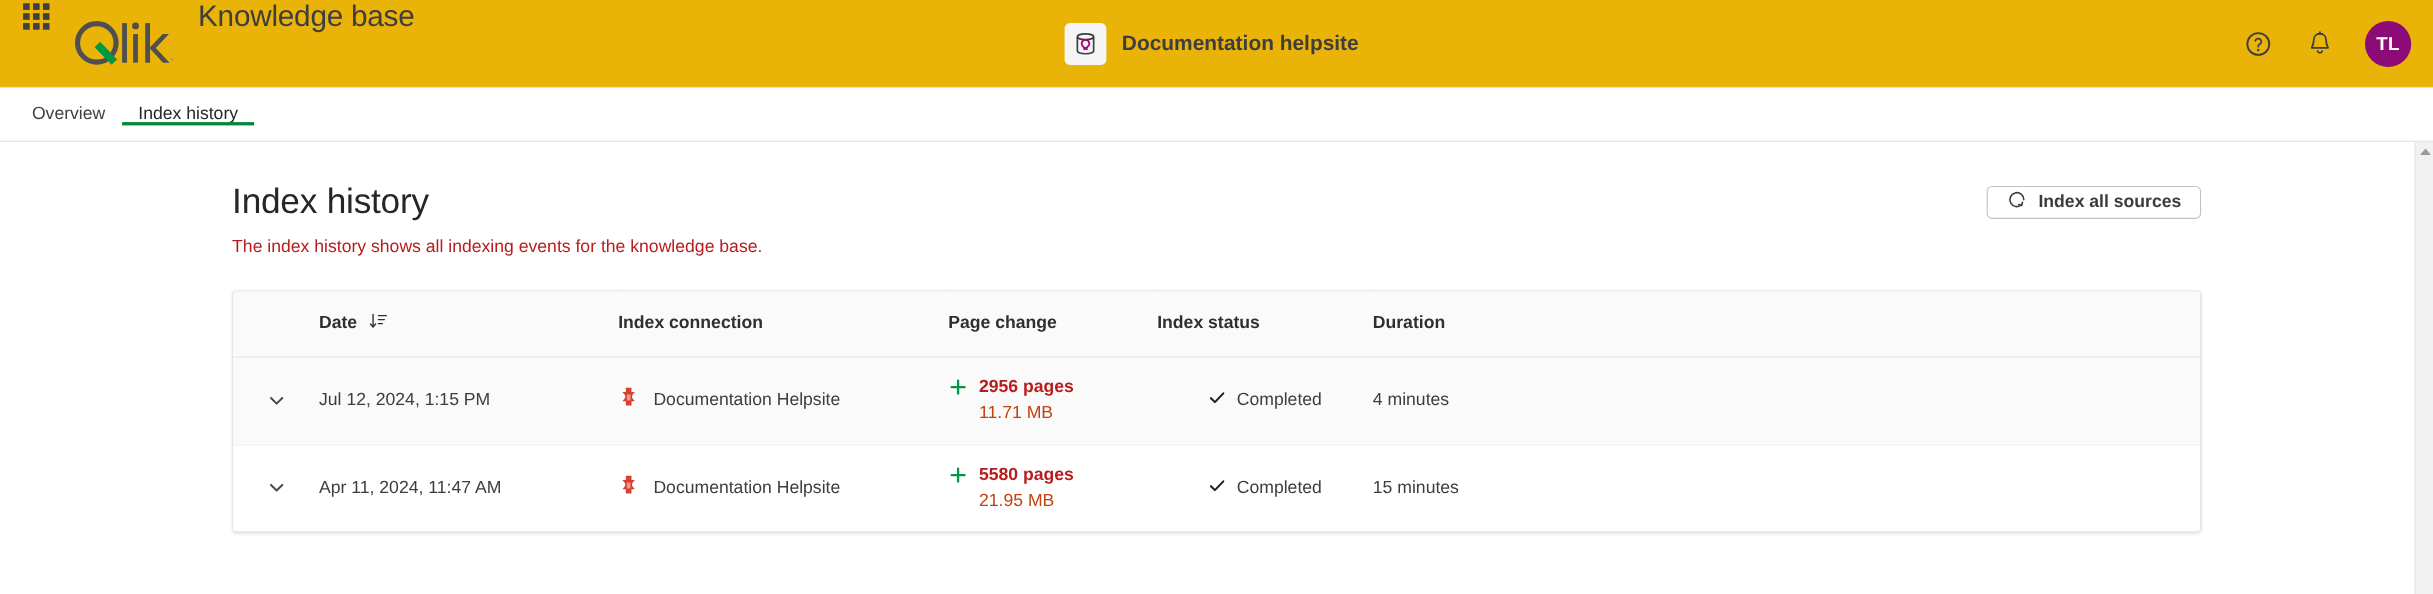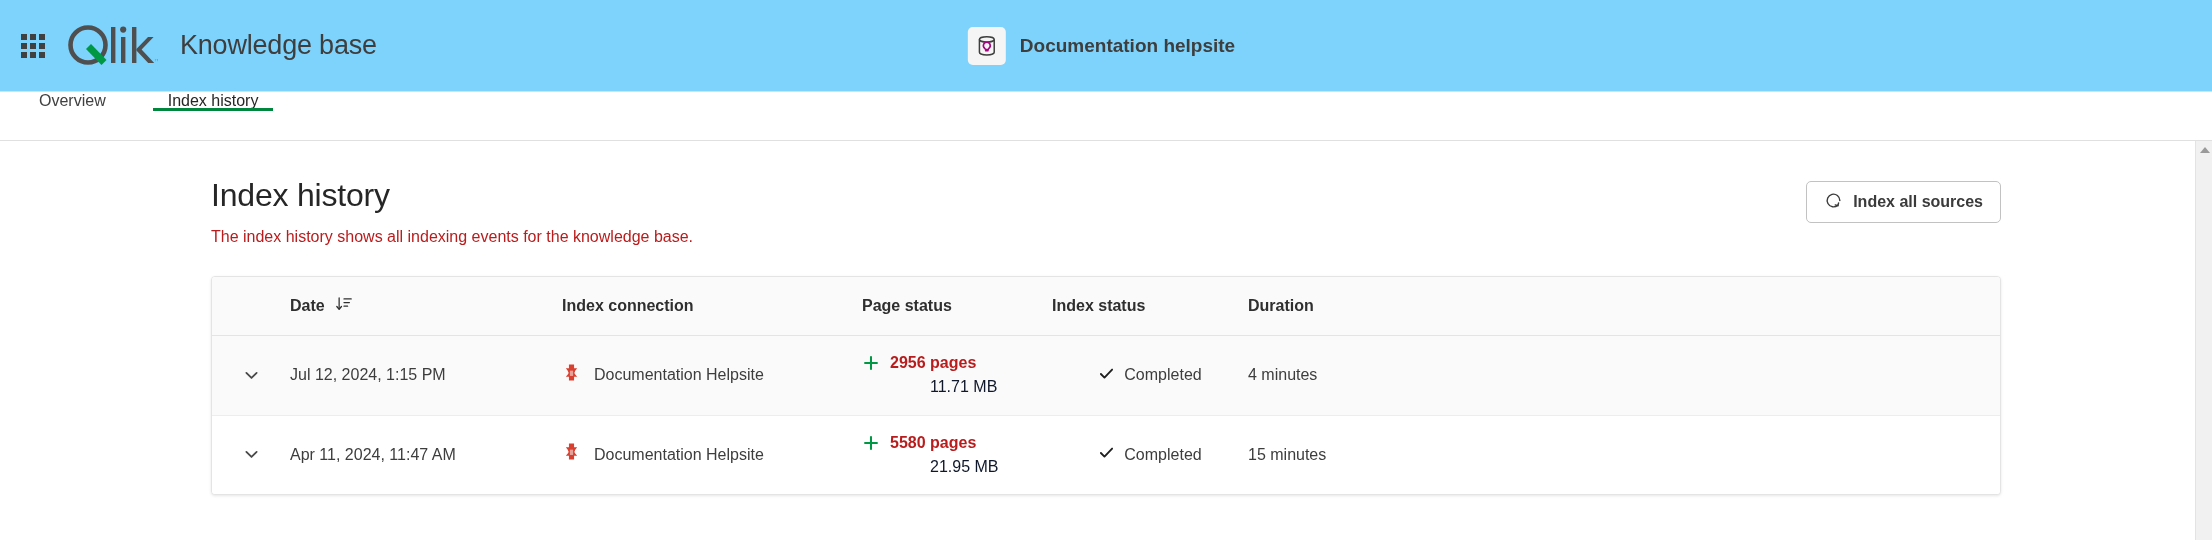--- a/index.html
+++ b/index.html
@@ -13,25 +13,24 @@
   body {
     font-family: "Liberation Sans", sans-serif;
     background: #ffffff;
     color: #404040;
     -webkit-font-smoothing: antialiased;
   }
 
   
   .topbar {
     position: relative;
-    height: 92px;
+    height: 80px;
     border-bottom: 1px solid #e0e0e0;
     display: flex;
-    align-items: center;
-    background: #7dd3fc;
+    background: #eab308;
   }
 
   .launcher {
     width: 30px;
     height: 30px;
     margin-left: 18px;
     margin-right: 16px;
     display: grid;
     grid-template-columns: repeat(3, 6px);
     grid-template-rows: repeat(3, 6px);
@@ -123,24 +122,23 @@
     justify-content: center;
     cursor: pointer;
     letter-spacing: 0.4px;
   }
 
   
   .tabbar {
     height: 49px;
     border-bottom: 1px solid #e0e0e0;
     display: flex;
-    align-items: flex-start;
-    padding-left: 24px;
+    align-items: center;
+    padding-left: 14px;
     background: #ffffff;
-    gap: 32px;
   }
   .tab {
     position: relative;
     display: flex;
     align-items: center;
     padding: 0 15px;
     font-size: 16px;
     color: #404040;
     cursor: pointer;
     white-space: nowrap;
@@ -187,21 +185,21 @@
   .page-sub {
     margin-top: 14px;
     font-size: 16px;
     color: #b91c1c;
   }
 
   .btn-index {
     display: inline-flex;
     align-items: center;
     gap: 10px;
-    height: 42px;
+    height: 30px;
     padding: 0 17px;
     border: 1px solid #c2c2c2;
     border-radius: 5px;
     background: #ffffff;
     font-size: 16px;
     font-weight: 700;
     color: #3b3b3b;
     cursor: pointer;
     white-space: nowrap;
     font-family: inherit;
@@ -265,21 +263,21 @@
     margin-left: 24px;
     cursor: pointer;
     color: #4a4a4a;
   }
 
   .src-cell { display: flex; align-items: center; gap: 13px; }
 
   .pages-cell { display: flex; align-items: flex-start; gap: 10px; }
   .plus { color: #009845; flex: 0 0 auto; margin-top: 2px; }
   .pages-num { font-weight: 700; color: #b91c1c; line-height: 1.35; }
-  .pages-size { color: #0f172a; line-height: 1.45; margin-top: 2px; margin-left: 40px; }
+  .pages-size { color: #c2410c; line-height: 1.45; margin-top: 2px; }
 
   .status-cell { display: flex; align-items: center; gap: 9px; justify-content: center; }
   .check { color: #1f1f1f; flex: 0 0 auto; }
 
   
   .scrollbar {
     position: absolute;
     top: 0;
     right: 0;
     width: 17px;
@@ -348,20 +346,37 @@
       <svg width="24" height="24" viewBox="0 0 24 24" aria-hidden="true">
         <ellipse cx="12" cy="5.4" rx="7.4" ry="2.6" fill="none" stroke="#3e3e3e" stroke-width="1.5"></ellipse>
         <path d="M4.6 5.4 V18.2 C4.6 19.7 7.9 20.9 12 20.9 C16.1 20.9 19.4 19.7 19.4 18.2 V5.4" fill="none" stroke="#3e3e3e" stroke-width="1.5"></path>
         <path d="M12 8.2 a3.4 3.4 0 0 1 2.1 6.1 c-0.5 0.4 -0.7 0.8 -0.7 1.3 h-2.8 c0 -0.5 -0.2 -0.9 -0.7 -1.3 A3.4 3.4 0 0 1 12 8.2 Z" fill="none" stroke="#a3047f" stroke-width="1.6" stroke-linejoin="round"></path>
         <path d="M10.8 16.7 h2.4" stroke="#a3047f" stroke-width="1.6" stroke-linecap="round"></path>
       </svg>
     </div>
     <div class="chip-label">Documentation helpsite</div>
   </div>
 
+  <div class="topbar-right">
+    <div class="icon-btn">
+      <svg width="26" height="26" viewBox="0 0 24 24" aria-hidden="true">
+        <circle cx="12" cy="12" r="9.2" fill="none" stroke="#3e3e3e" stroke-width="1.5"></circle>
+        <path d="M9.5 9.3 a2.6 2.6 0 1 1 3.1 3.3 c-0.6 0.3 -0.7 0.8 -0.7 1.6" fill="none" stroke="#3e3e3e" stroke-width="1.5" stroke-linecap="round"></path>
+        <circle cx="11.9" cy="17.1" r="1.05" fill="#3e3e3e"></circle>
+      </svg>
+    </div>
+    <div class="icon-btn">
+      <svg width="26" height="26" viewBox="0 0 24 24" aria-hidden="true">
+        <path d="M12 3.4 c-3.1 0 -5.2 2.3 -5.2 5.3 c0 4.4 -1.6 5.4 -1.6 6.5 h13.6 c0 -1.1 -1.6 -2.1 -1.6 -6.5 c0 -3 -2.1 -5.3 -5.2 -5.3 Z" fill="none" stroke="#3e3e3e" stroke-width="1.5" stroke-linejoin="round"></path>
+        <path d="M10.1 18 a1.95 1.95 0 0 0 3.8 0" fill="none" stroke="#3e3e3e" stroke-width="1.5" stroke-linecap="round"></path>
+        <path d="M12 3.4 V2.1" stroke="#3e3e3e" stroke-width="1.5" stroke-linecap="round"></path>
+      </svg>
+    </div>
+    <div class="avatar">TL</div>
+  </div>
 </div>
 
 <div class="tabbar">
   <div class="tab">
     <span>Overview</span>
   </div>
   <div class="tab active">
     <span>Index history</span>
   </div>
 </div>
@@ -410,21 +425,21 @@
                     <path d="M10 8.4 H16" stroke="#2f2f2f" stroke-width="1.4" stroke-linecap="round"></path>
                     <path d="M10 12.4 H14" stroke="#2f2f2f" stroke-width="1.4" stroke-linecap="round"></path>
                   </svg>
                 </span>
               </div>
             </th>
             <th>
               <span>Index connection</span>
             </th>
             <th>
-              <span>Page status</span>
+              <span>Page change</span>
             </th>
             <th>
               <span>Index status</span>
             </th>
             <th>
               <span>Duration</span>
             </th>
           </tr>
         </thead>
         <tbody>

